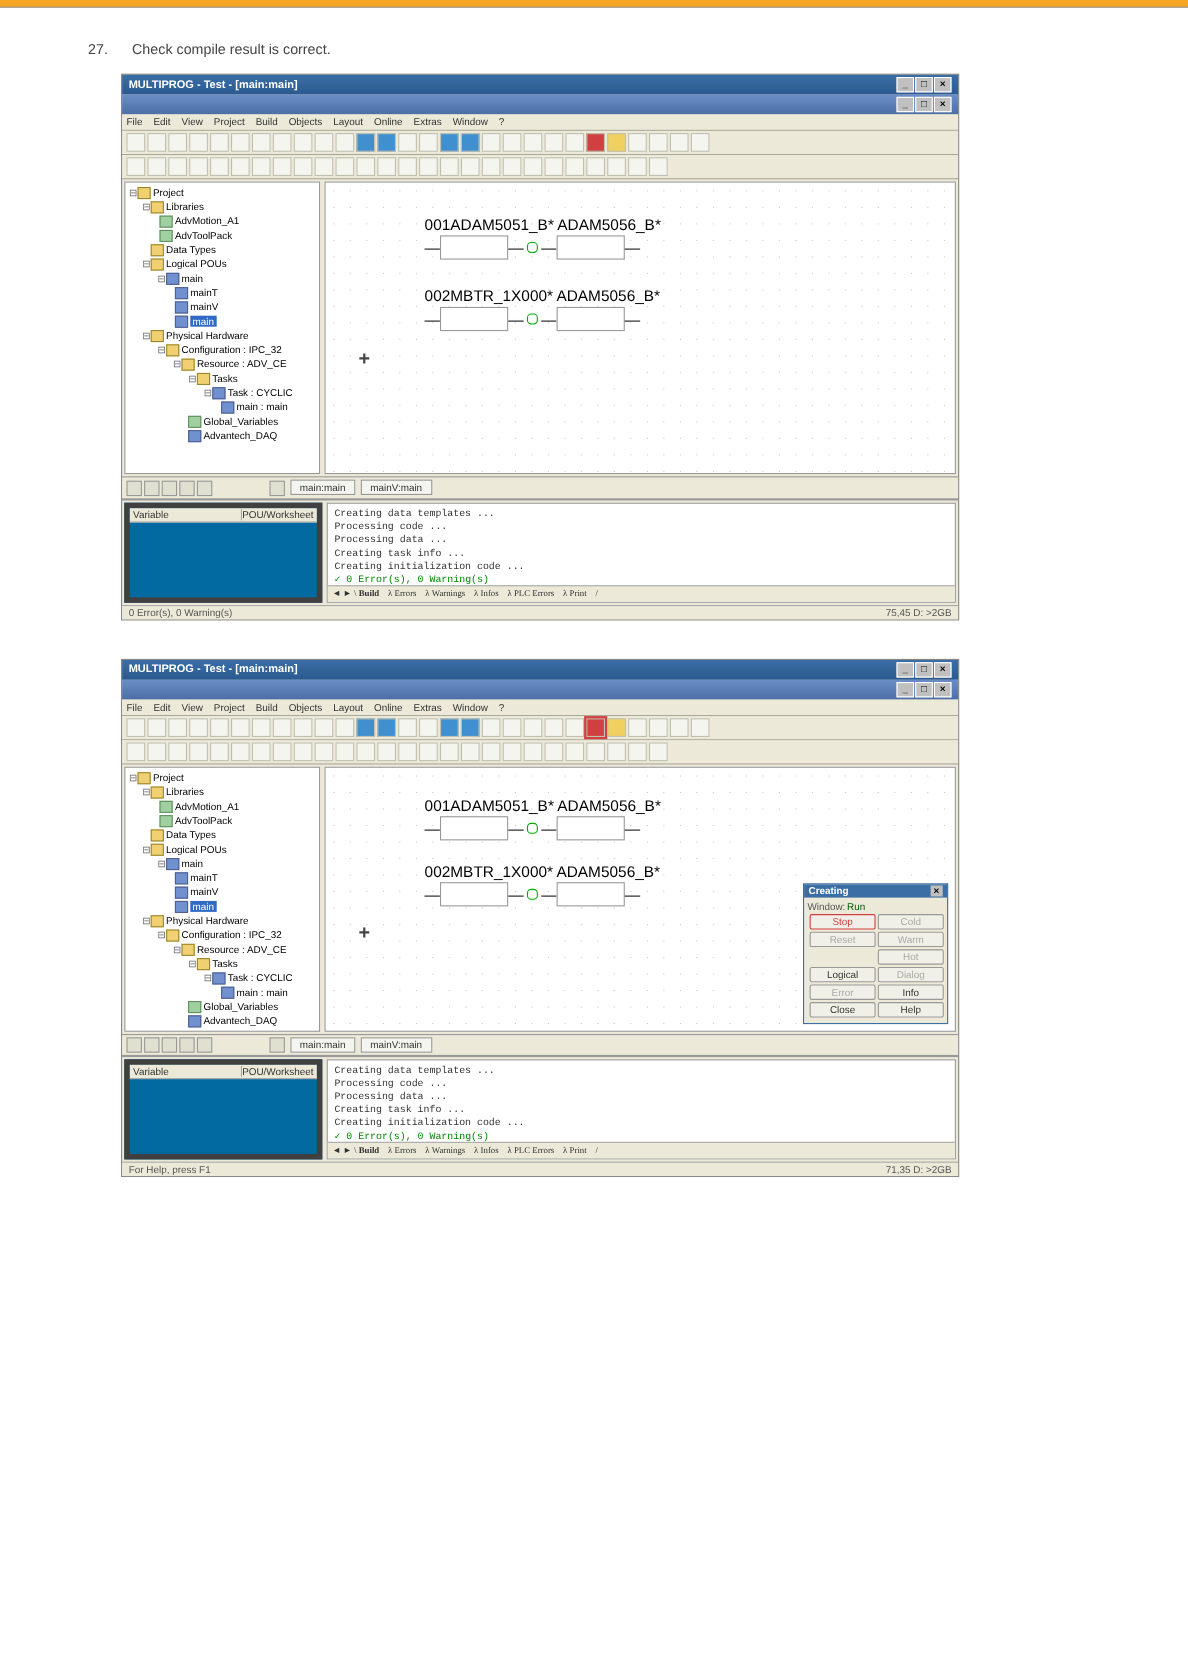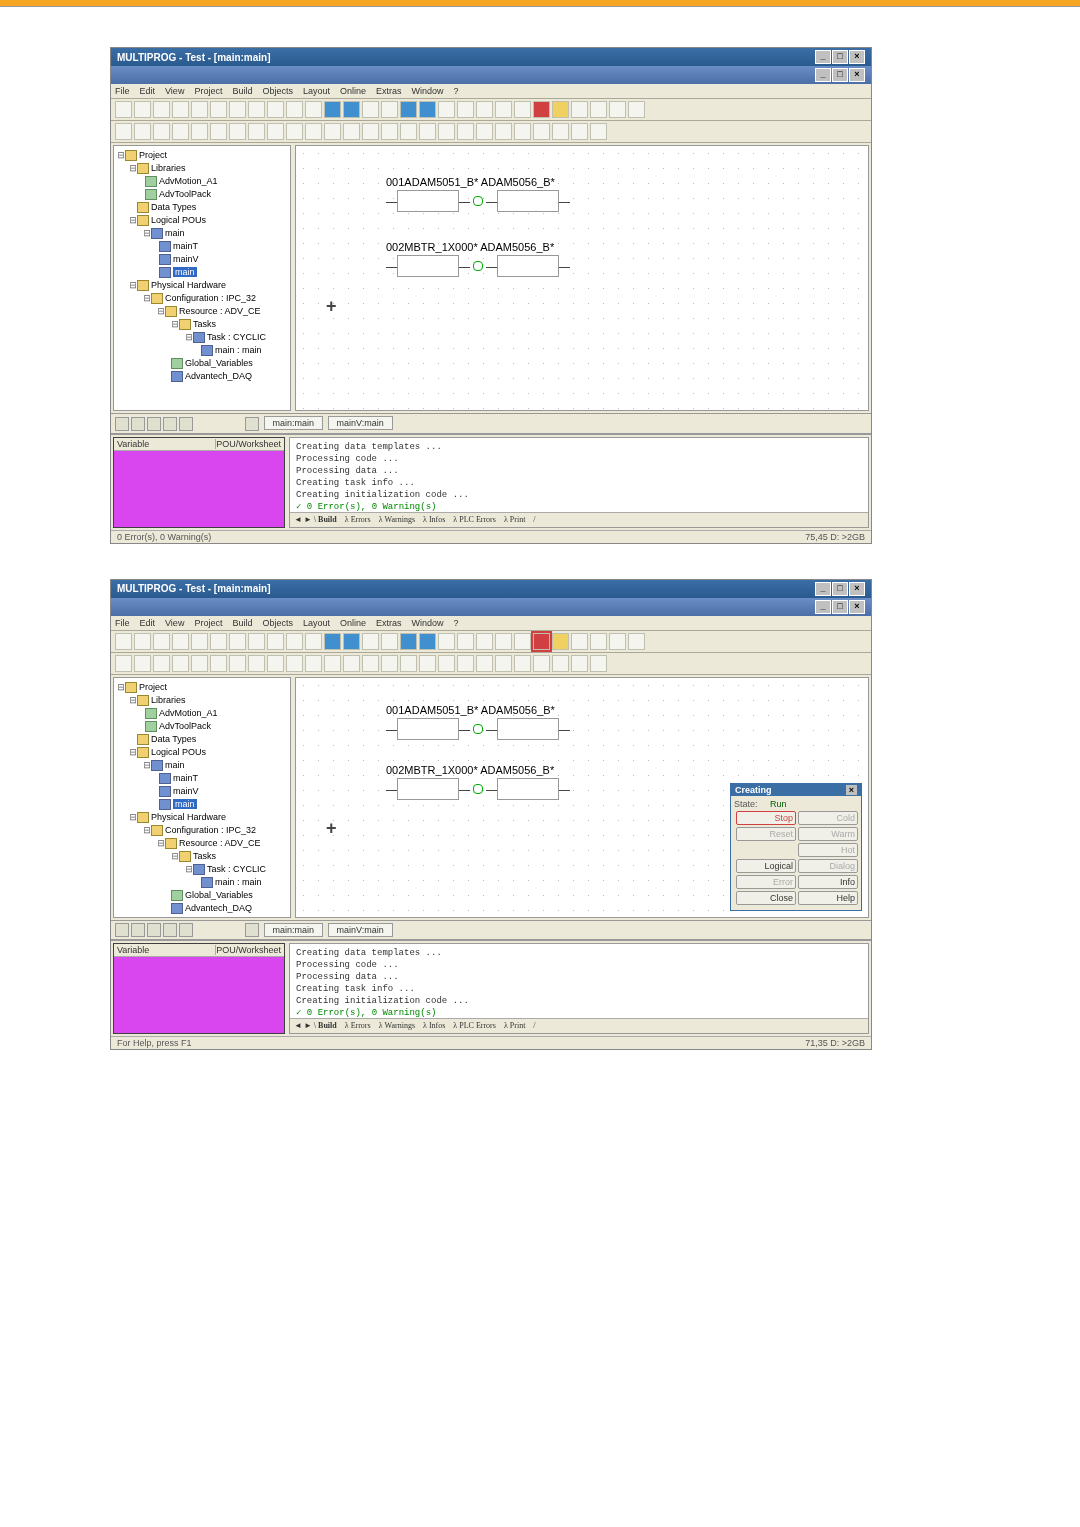--- a/index.html
+++ b/index.html
@@ -21,56 +21,60 @@
 .workspace{display:flex;height:270px}
 .tree{width:170px;background:#fff;border:1px solid #999;margin:2px;overflow:hidden;padding:3px;font-size:9px;color:#000;line-height:13px}
 .tree .node{white-space:nowrap}
 .tree .ico{display:inline-block;width:10px;height:9px;background:#f0d070;border:1px solid #998830;margin-right:2px;vertical-align:middle}
 .tree .ico.b{background:#7090d0;border-color:#506090}
 .tree .ico.gr{background:#a0d0a0;border-color:#609060}
 .tree .fg{display:inline-block;width:8px;color:#666;text-align:center}
 .tree .hl{background:#316ac5;color:#fff;padding:0 2px}
 .canvas{flex:1;background:#fff;border:1px solid #999;margin:2px;position:relative;overflow:hidden}
 .dots{position:absolute;inset:0;background-image:radial-gradient(#bbb 0.5px,transparent 0.5px);background-size:15px 15px}
-.block{position:absolute;font-size:11px;color:#000}
+.block{position:absolute;font-size:14px;color:#000}
 .block .lbl{margin-bottom:2px}
 .block .box{border:1px solid #999;width:60px;height:20px;display:flex;align-items:center;justify-content:center;background:#fff}
 .block .link{display:inline-block;width:8px;height:8px;border:1px solid #0a0;border-radius:4px;background:#fff;vertical-align:middle;margin:0 3px}
 .plus{position:absolute;font-size:18px;color:#444;font-weight:bold}
 .tabstrip{background:#ece9d8;border-top:1px solid #999;padding:2px 4px;font-size:9px}
 .tabstrip .tab{display:inline-block;padding:1px 8px;border:1px solid #999;background:#f5f5f0;margin-right:2px}
 .tabstrip .ico2{display:inline-block;width:12px;height:12px;border:1px solid #999;background:#e0e0d0;margin-right:2px;vertical-align:middle}
 .bottompanel{display:flex;height:95px;border-top:2px solid #999}
-.varpanel{width:170px;background:#d946ef;border:1px solid #404040;margin:2px;font-size:9px}
+.varpanel{width:170px;background:#0369a1;border:5px solid #404040;margin:2px;font-size:9px}
 .varpanel .hdr{background:#ece9d8;border-bottom:1px solid #aaa;padding:1px 3px;display:flex}
 .varpanel .hdr span:first-child{flex:1;border-right:1px solid #aaa}
 .output{flex:1;background:#fff;border:1px solid #999;margin:2px;padding:3px 6px;font-family:'Courier New',monospace;font-size:9px;color:#333;line-height:12px;position:relative}
 .output .ok{color:#080}
 .output .chk::before{content:"✓ ";color:#080}
 .output .tabs{position:absolute;bottom:0;left:0;right:0;background:#ece9d8;border-top:1px solid #aaa;padding:1px 4px;font-family:Tahoma;font-size:8px}
 .output .tabs span{margin-right:6px}
 .output .tabs .bld{font-weight:bold}
 .statusbar{background:#ece9d8;border-top:1px solid #aaa;padding:1px 6px;font-size:9px;color:#555;display:flex;justify-content:space-between}
 .resource-dlg{position:absolute;right:6px;bottom:6px;width:130px;background:#ece9d8;border:1px solid #3a6ea5;font-size:9px}
 .resource-dlg .dt{background:#3a6ea5;color:#fff;padding:1px 4px;display:flex;justify-content:space-between;font-weight:bold}
 .resource-dlg .bd{padding:3px}
 .resource-dlg .row{display:flex;margin-bottom:2px;align-items:center}
 .resource-dlg .lab{width:36px;color:#555}
-.resource-dlg .btn{flex:1;text-align:right;padding:1px 2px;margin-left:2px;border:1px solid #999;background:#f0f0e8;border-radius:2px}
+.resource-dlg .btn{flex:1;text-align:center;padding:1px 2px;margin-left:2px;border:1px solid #999;background:#f0f0e8;border-radius:2px}
 .resource-dlg .btn.dis{color:#aaa}
 .resource-dlg .btn.red{border-color:#d04040;color:#d04040}
 .resource-dlg .val{color:#006000}
 .footer{display:flex;justify-content:space-between;font-size:12px;color:#555;margin-top:180px}
 </style>
 </head>
 <body>
 
 <div class="topbar"></div>
 <div class="page">
 
+<div class="step">
+ <div class="stepnum">27.</div>
+ <div class="steptext">Check compile result is correct.</div>
+</div>
 
 <div class="shot">
  <div class="titlebar">
   <span>MULTIPROG - Test - [main:main]</span>
   <span class="ctrls"><span>_</span><span>□</span><span>×</span></span>
  </div>
  <div class="titlebar" style="background:linear-gradient(#6a8ec5,#4a6ea5)">
   <span>&nbsp;</span>
   <span class="ctrls"><span>_</span><span>□</span><span>×</span></span>
  </div>
@@ -303,21 +307,21 @@
    </div>
    <div class="plus" style="top:140px;left:30px">+</div>
 
    <div class="resource-dlg">
     <div class="dt">
               <span>Creating</span>
               <span style="background:#c0c0c0;color:#000;padding:0 3px">×</span>
             </div>
     <div class="bd">
      <div class="row">
-                <span class="lab">State:</span>
+                <span class="lab">Window:</span>
                 <span class="val">Run</span>
               </div>
      <div class="row">
                 <span class="btn red">Stop</span>
                 <span class="btn dis">Cold</span>
               </div>
      <div class="row">
                 <span class="btn dis">Reset</span>
                 <span class="btn dis">Warm</span>
               </div>

